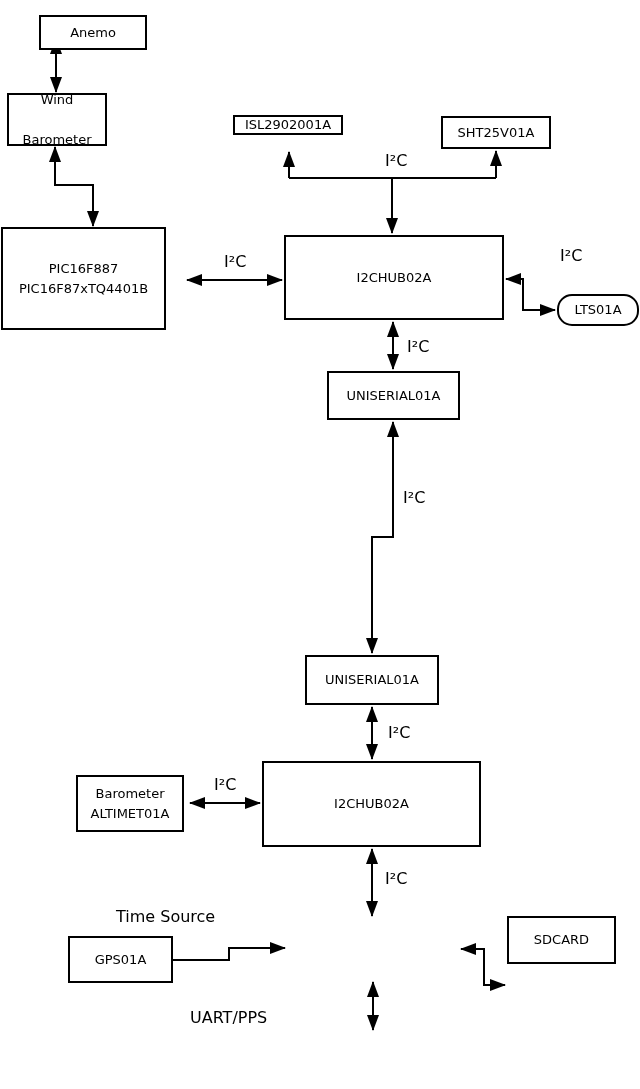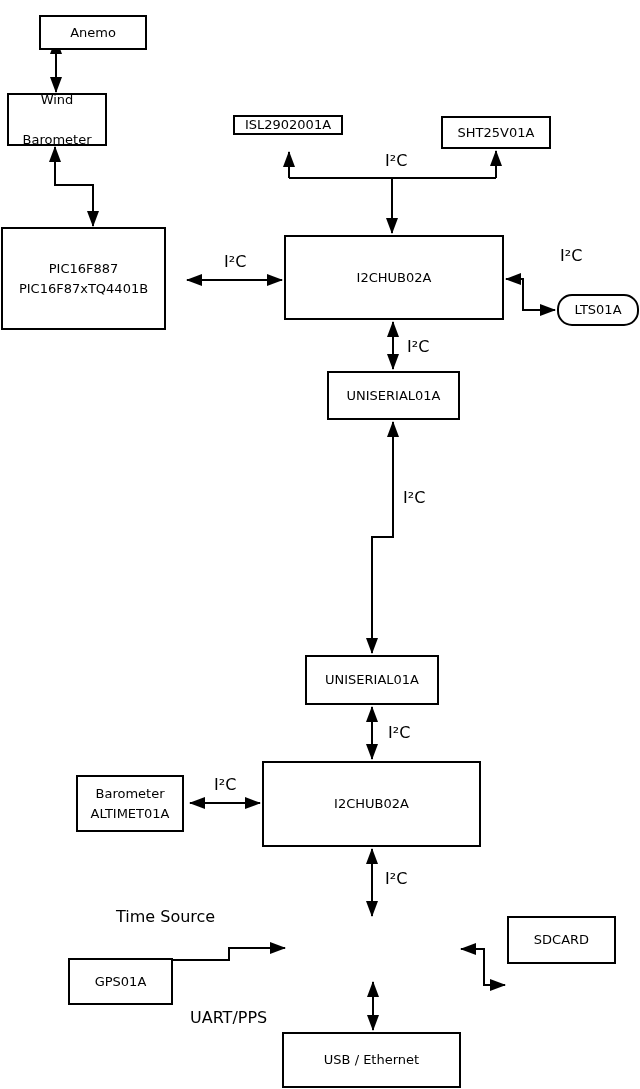--- a/index.html
+++ b/index.html
@@ -54,21 +54,21 @@
   .n-wind    { left: 7px;   top: 93px;   width: 100px; height: 53px; gap: 20px; }
   .n-pic     { left: 1px;   top: 227px;  width: 165px; height: 103px; }
   .n-isl     { left: 233px; top: 115px;  width: 110px; height: 20px; }
   .n-sht     { left: 441px; top: 116px;  width: 110px; height: 33px; }
   .n-hub1    { left: 284px; top: 235px;  width: 220px; height: 85px; }
   .n-lts     { left: 557px; top: 294px;  width: 82px;  height: 32px; border-radius: 15px; }
   .n-uni1    { left: 327px; top: 371px;  width: 133px; height: 49px; }
   .n-uni2    { left: 305px; top: 655px;  width: 134px; height: 50px; }
   .n-baro    { left: 76px;  top: 775px;  width: 108px; height: 57px; }
   .n-hub2    { left: 262px; top: 761px;  width: 219px; height: 86px; }
-  .n-gps     { left: 68px;  top: 936px;  width: 105px; height: 47px; margin-top: 22px; }
+  .n-gps     { left: 68px;  top: 936px;  width: 105px; height: 47px; }
   .n-arm     { left: 287px; top: 918px;  width: 172px; height: 62px; }
   .n-sdcard  { left: 507px; top: 916px;  width: 109px; height: 48px; }
   .n-usb     { left: 282px; top: 1032px; width: 179px; height: 56px; }
 
   
   .l-i2c-bus      { left: 385px; top: 151px; }
   .l-i2c-pic-hub  { left: 224px; top: 252px; }
   .l-i2c-hub-lts  { left: 560px; top: 246px; }
   .l-i2c-hub-uni1 { left: 407px; top: 337px; }
   .l-i2c-long     { left: 403px; top: 488px; }
@@ -162,23 +162,20 @@
 
   <div class="node n-gps">
     <span>GPS01A</span>
   </div>
 
 
   <div class="node n-sdcard">
     <span>SDCARD</span>
   </div>
 
-  <div class="node n-usb">
-    <span>USB / Ethernet</span>
-  </div>
 
   <div class="lbl l-i2c-bus">I²C</div>
   <div class="lbl l-i2c-pic-hub">I²C</div>
   <div class="lbl l-i2c-hub-lts">I²C</div>
   <div class="lbl l-i2c-hub-uni1">I²C</div>
   <div class="lbl l-i2c-long">I²C</div>
   <div class="lbl l-i2c-uni2-hub">I²C</div>
   <div class="lbl l-i2c-baro-hub">I²C</div>
   <div class="lbl l-i2c-hub-arm">I²C</div>
   <div class="lbl l-time-source">Time Source</div>

